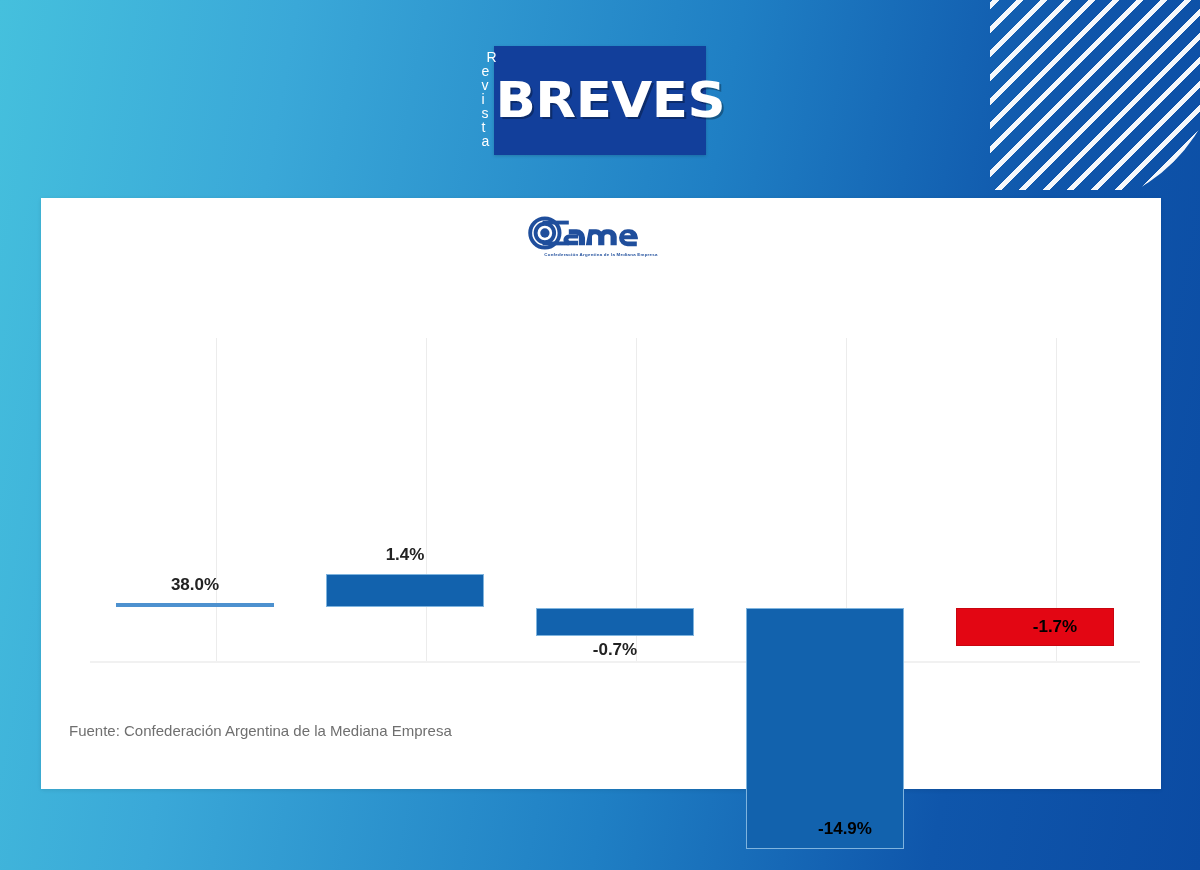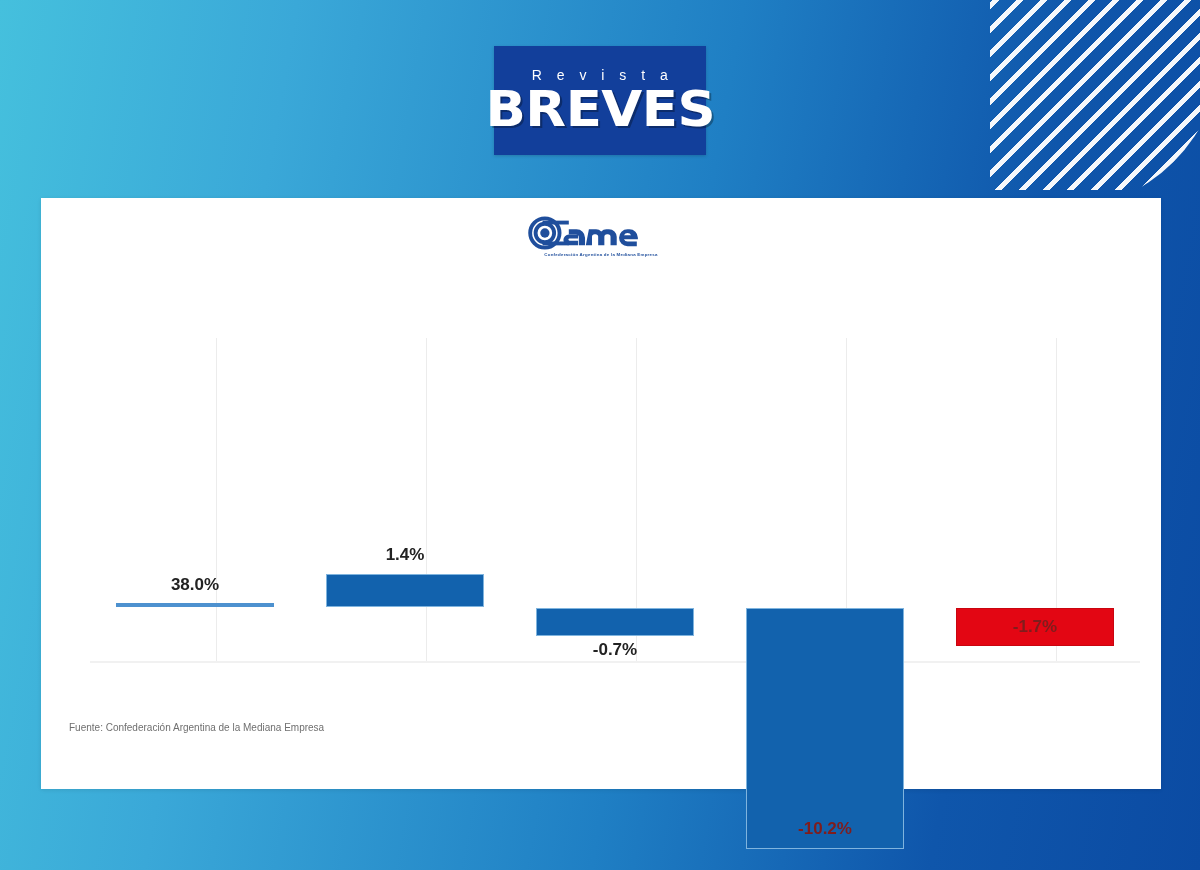--- a/index.html
+++ b/index.html
@@ -50,21 +50,21 @@
 
   
   .brand-logo {
     position: absolute;
     left: 494px;
     top: 46px;
     width: 212px;
     height: 109px;
     background: #123f9b;
     display: flex;
-    flex-direction: column;
+    flex-direction: row;
     align-items: center;
     justify-content: center;
     box-shadow: 0 1px 3px rgba(0,0,0,0.18);
   }
   .brand-logo .brand-kicker {
     color: #ffffff;
     font-size: 14px;
     letter-spacing: 5.5px;
     font-weight: 500;
     text-indent: 5px;
@@ -174,21 +174,22 @@
 
   .bar-label {
     position: absolute;
     font-size: 17px;
     font-weight: bold;
     color: #222222;
     white-space: nowrap;
     text-align: center;
   }
   .bar-label.inside {
-    color: #7f1d1d;
+    color: #000000;
+    padding-left: 20px;
   }
 
   
   .xlabels {
     position: absolute;
     left: 49px;
     top: 470px;
     width: 1050px;
     height: 30px;
   }
@@ -202,21 +203,21 @@
     font-family: "DejaVu Serif", serif;
     font-weight: bold;
     letter-spacing: -0.5px;
   }
 
   
   .source {
     position: absolute;
     left: 28px;
     top: 524px;
-    font-size: 10px;
+    font-size: 15px;
     color: #6f6f6f;
   }
 </style>
 </head>
 <body>
 
 <div id="root">
 
   <div class="deco-corner">
     <div class="disc"></div>
@@ -260,21 +261,21 @@
       <div class="bar thin" style="left:26px; top:265px; width:158px; height:4px;"></div>
       <div class="bar-label" style="left:26px; width:158px; top:237px;">38.0%</div>
 
       <div class="bar pos" style="left:236px; top:236px; width:158px; height:33px;"></div>
       <div class="bar-label" style="left:236px; width:158px; top:207px;">1.4%</div>
 
       <div class="bar neg" style="left:446px; top:270px; width:158px; height:28px;"></div>
       <div class="bar-label" style="left:446px; width:158px; top:302px;">-0.7%</div>
 
       <div class="bar neg" style="left:656px; top:270px; width:158px; height:241px;"></div>
-      <div class="bar-label inside" style="left:656px; width:158px; top:481px;">-10.2%</div>
+      <div class="bar-label inside" style="left:656px; width:158px; top:481px;">-14.9%</div>
 
       <div class="bar hl" style="left:866px; top:270px; width:158px; height:38px;"></div>
       <div class="bar-label inside" style="left:866px; width:158px; top:279px;">-1.7%</div>
     </div>
 
 
     <div class="source">Fuente: Confederación Argentina de la Mediana Empresa</div>
   </div>
 
 </div>

